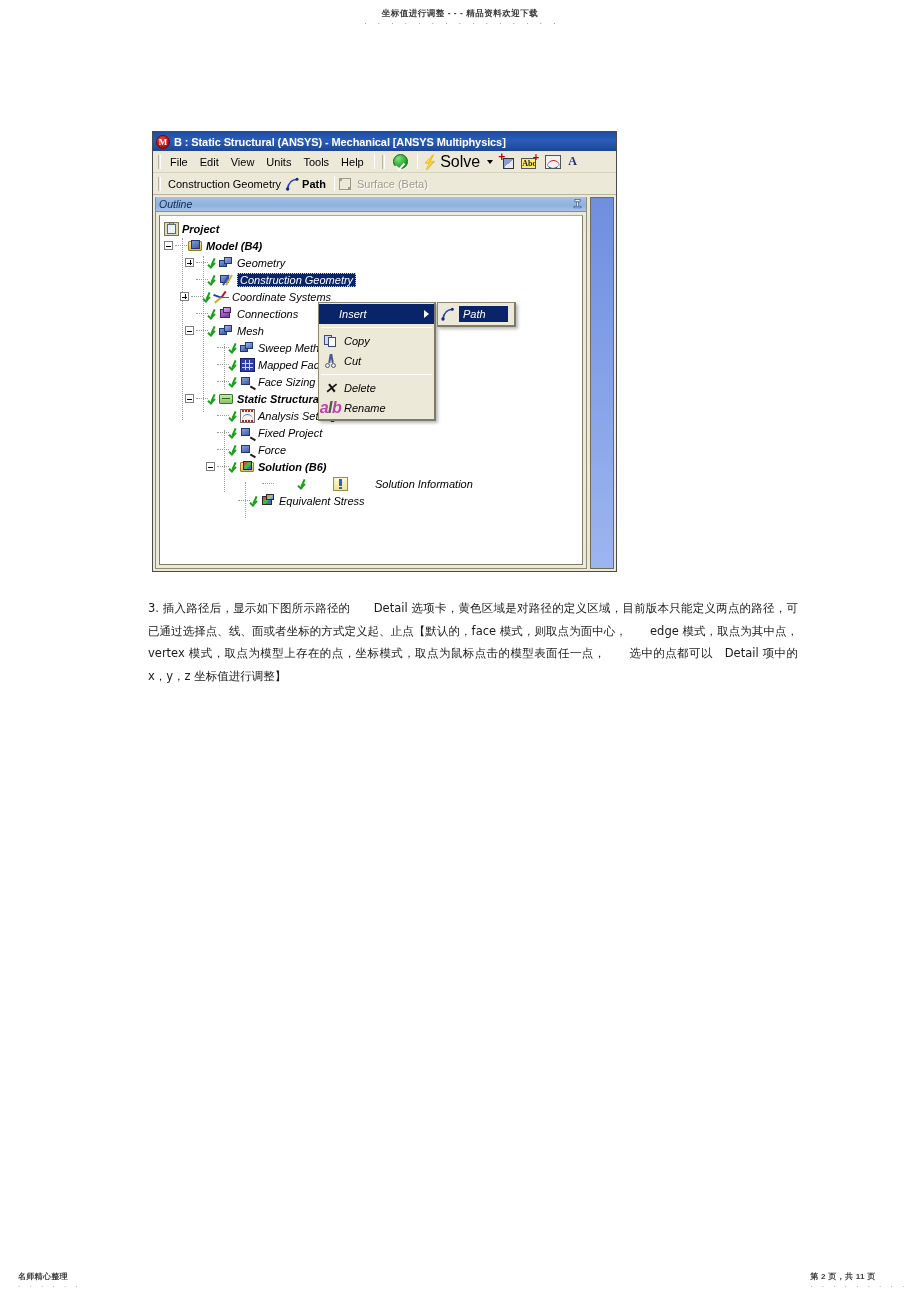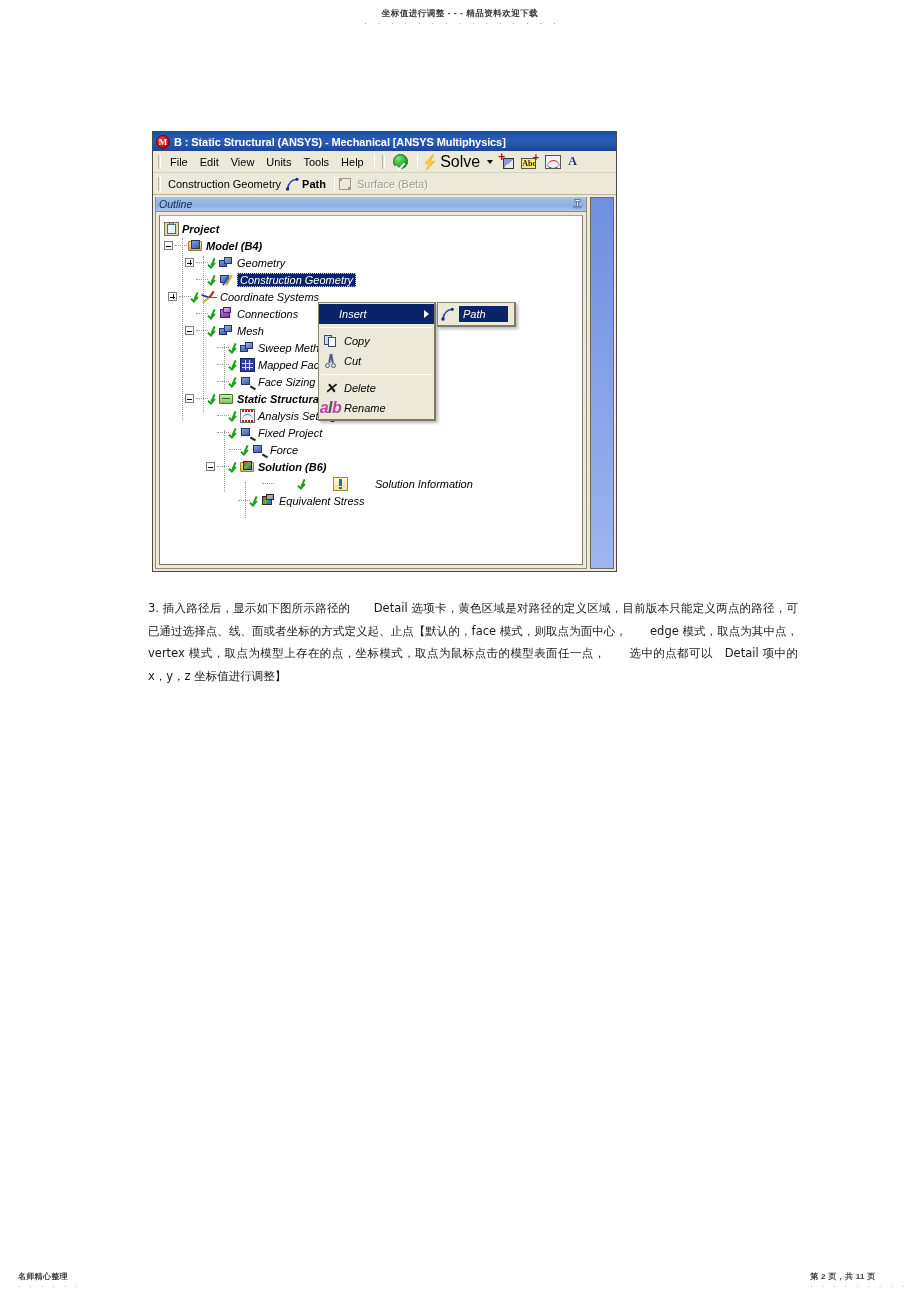--- a/index.html
+++ b/index.html
@@ -684,21 +684,21 @@
           <span class="dots-h"></span>
           <span class="ok-tick"></span>
           <span class="ni ni-cg">
               <span class="cube2"></span>
               <span class="slash"></span>
               <span class="slash2"></span>
             </span>
           <span class="lbl sel-label">Construction Geometry</span>
         </div>
 
-        <div class="trow" style="padding-left:8px;">
+        <div class="trow" style="padding-left:20px;">
           <span class="exp plus"></span>
           <span class="dots-h"></span>
           <span class="ok-tick"></span>
           <span class="ni ni-coord">
             <span class="ax ax2"></span>
               <span class="ax ax3"></span>
               <span class="ax ax4"></span>
               <span class="ax"></span>
           </span>
           <span class="lbl">Coordinate Systems</span>
@@ -785,21 +785,21 @@
           <span class="exp" style="visibility:hidden;"></span>
           <span class="dots-h"></span>
           <span class="ok-tick"></span>
           <span class="ni ni-cg ni-fs">
               <span class="cube2"></span>
               <span class="arrow"></span>
             </span>
           <span class="lbl">Fixed Project</span>
         </div>
 
-        <div class="trow" style="padding-left:58px;">
+        <div class="trow" style="padding-left:46px;">
           <span class="exp" style="visibility:hidden;"></span>
           <span class="dots-h"></span>
           <span class="ok-tick"></span>
           <span class="ni ni-cg ni-fs">
               <span class="cube2"></span>
               <span class="arrow"></span>
             </span>
           <span class="lbl">Force</span>
         </div>
 

